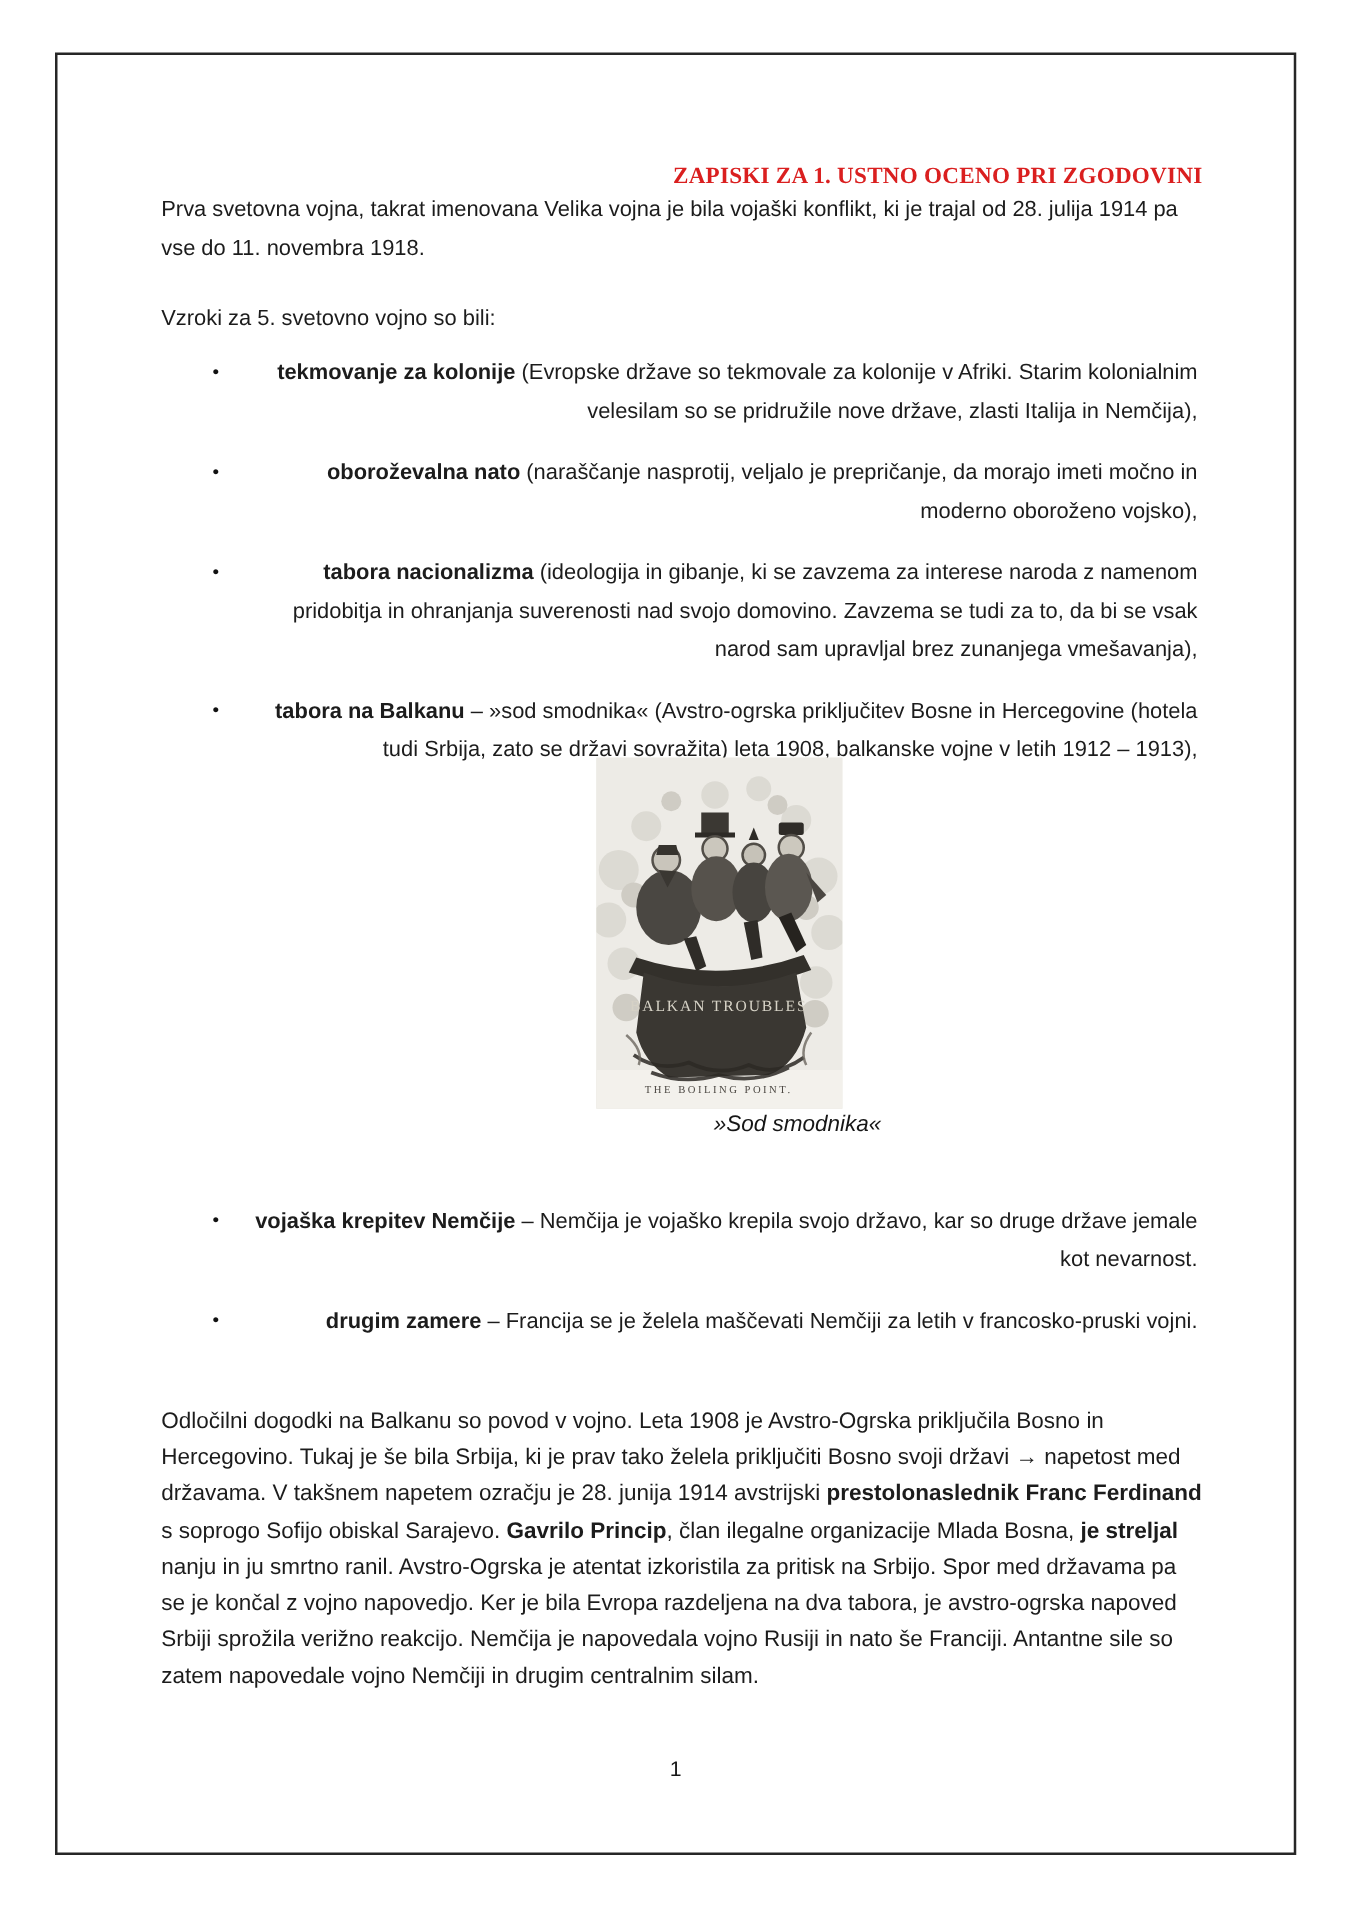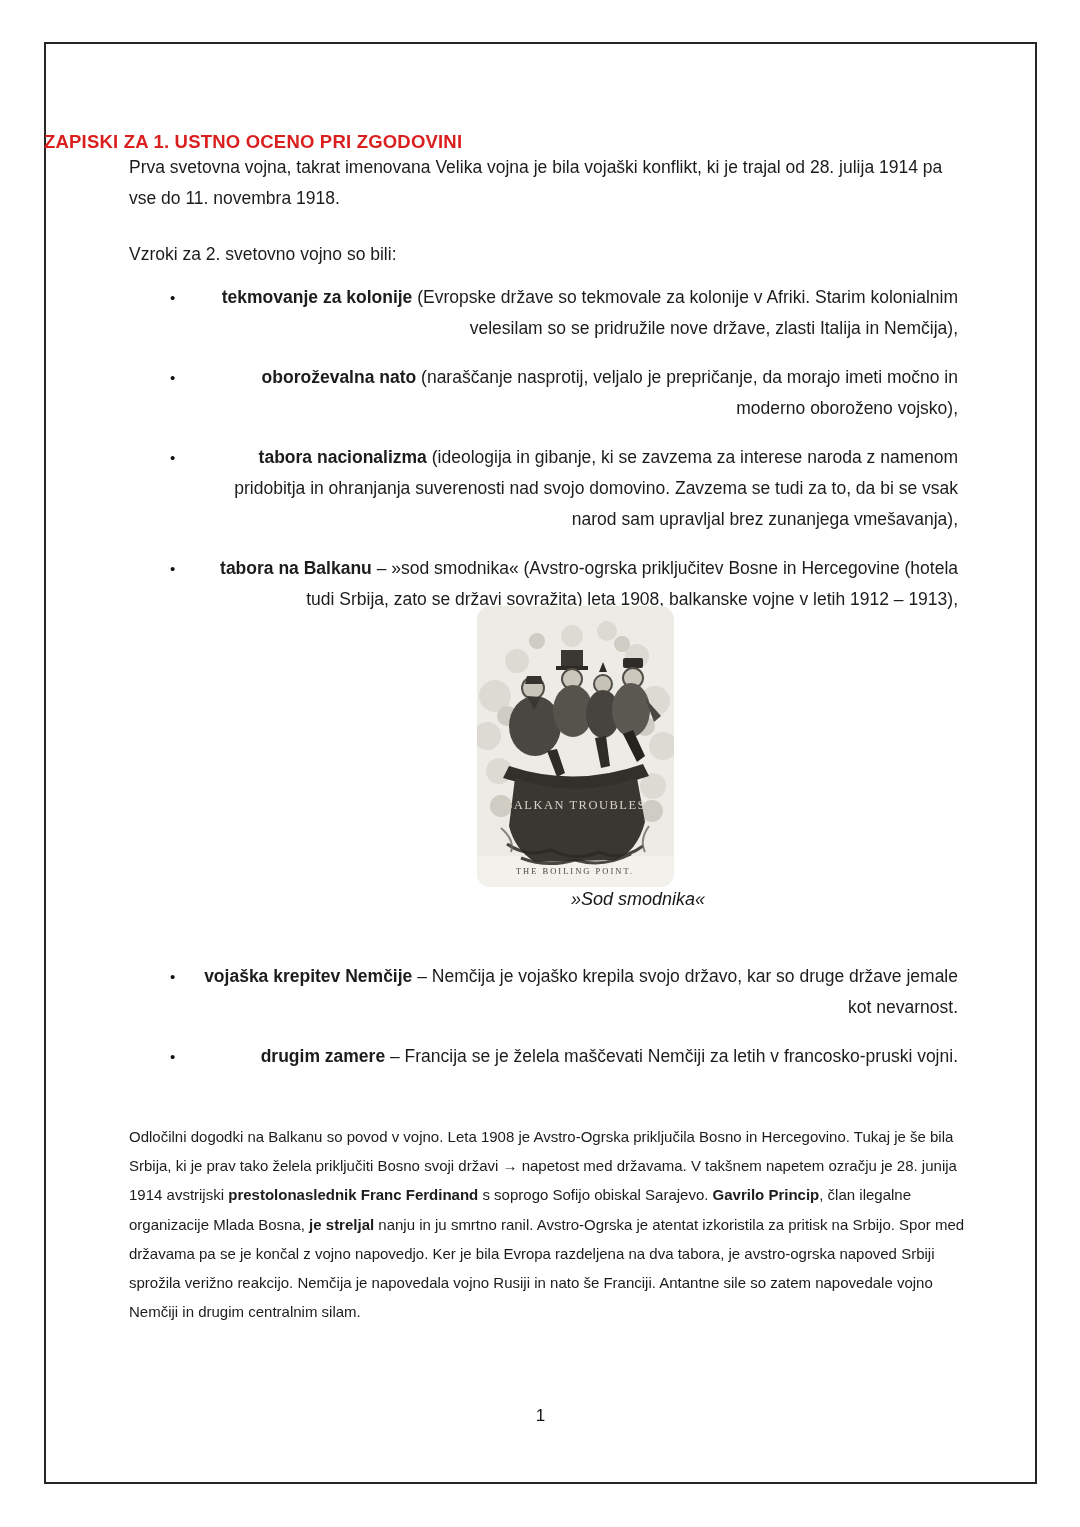--- a/index.html
+++ b/index.html
@@ -6,23 +6,24 @@
   body{
     width:1080px;height:1527px;background:#ffffff;position:relative;
     font-family:"Liberation Sans","DejaVu Sans",sans-serif;color:#1c1c1c;
     -webkit-font-smoothing:antialiased;
   }
   .page-border{
     position:absolute;left:44px;top:42px;width:993px;height:1442px;
     box-sizing:border-box;border:2px solid #262626;background:transparent;
   }
   .doc-title{
-    position:absolute;left:44px;top:131px;width:918px;text-align:left;
+    position:absolute;left:44px;top:131px;width:918px;text-align:right;
     font-size:18.5px;font-weight:bold;color:var(--accent,#da1f1f);
     letter-spacing:.2px;
+    font-family:Liberation Serif, serif;
   }
   .para{
     position:absolute;left:129px;width:832px;font-size:17.5px;line-height:31px;
   }
   .para-intro{top:152px;}
   .para-causes{top:239px;}
   .bullet{
     position:absolute;left:170px;width:788px;font-size:17.5px;line-height:31px;
     display:flex;
   }
@@ -32,47 +33,47 @@
   .bullet .bt{flex:1;text-align:right;}
   .b{font-weight:bold;}
   .bullet-1{top:282px;}
   .bullet-2{top:362px;}
   .bullet-3{top:442px;}
   .bullet-4{top:553px;}
   .bullet-5{top:961px;}
   .bullet-6{top:1041px;}
   .cartoon{
     position:absolute;left:477px;top:606px;width:197px;height:281px;
-    background:#edebe6;overflow:hidden;border-radius:14px;
+    background:#edebe6;overflow:hidden;
   }
   .cartoon svg{display:block;width:100%;height:100%;}
   .cartoon-caption{
     position:absolute;left:445px;top:889px;width:260px;text-align:right;
     font-size:18px;font-style:italic;color:#161616;
   }
   .closing{
     position:absolute;left:129px;top:1122px;width:836px;
-    font-size:15px;line-height:29.2px;
+    font-size:18px;line-height:29.2px;
   }
   .page-number{
     position:absolute;left:44px;top:1406px;width:993px;text-align:center;
     font-size:17px;color:#161616;
   }
   .serif-label{font-family:"Liberation Serif","DejaVu Serif",serif;}
 </style>
 </head>
 <body>
 
 <div class="page-border"></div>
 
 <div class="doc-title">ZAPISKI ZA 1. USTNO OCENO PRI ZGODOVINI</div>
 
 <div class="para para-intro">Prva svetovna vojna, takrat imenovana Velika vojna je bila vojaški konflikt, ki je trajal od 28. julija 1914 pa vse do 11. novembra 1918.</div>
 
-<div class="para para-causes">Vzroki za 2. svetovno vojno so bili:</div>
+<div class="para para-causes">Vzroki za 5. svetovno vojno so bili:</div>
 
 <div class="bullet bullet-1">
   <span class="dot">•</span>
   <span class="bt"><span class="b">tekmovanje za kolonije</span><span> (Evropske države so tekmovale za kolonije v Afriki. Starim kolonialnim velesilam so se pridružile nove države, zlasti Italija in Nemčija),</span></span>
 </div>
 
 <div class="bullet bullet-2">
   <span class="dot">•</span>
   <span class="bt"><span class="b">oboroževalna nato</span><span> (naraščanje nasprotij, veljalo je prepričanje, da morajo imeti močno in moderno oboroženo vojsko),</span></span>
 </div>

